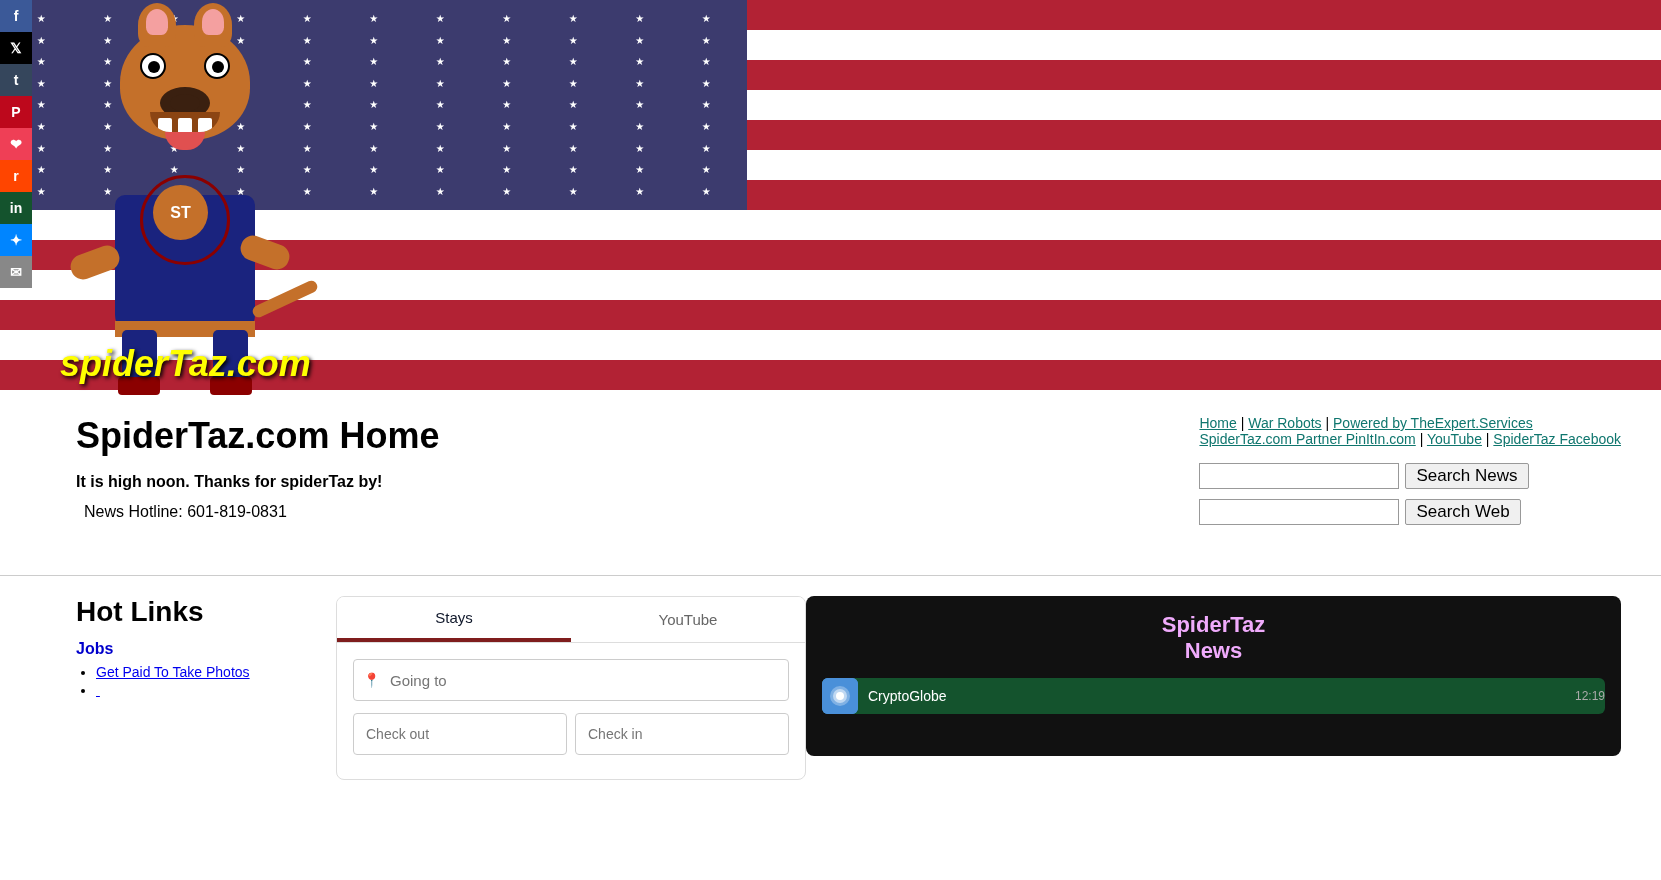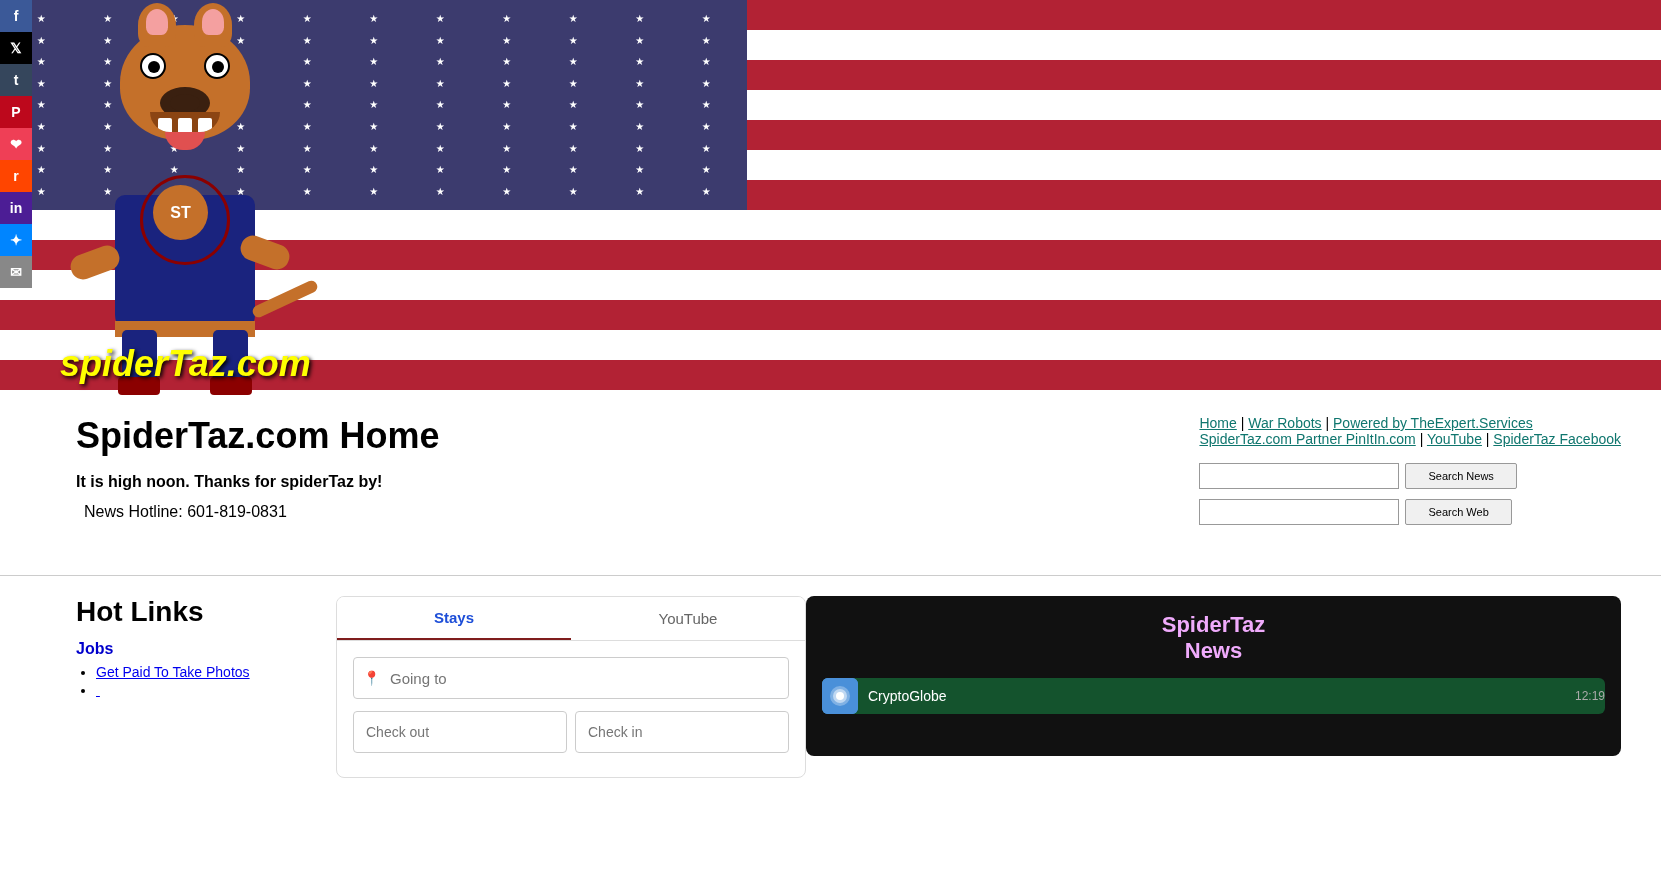--- a/index.html
+++ b/index.html
@@ -25,21 +25,21 @@
       font-weight: bold;
       cursor: pointer;
       text-decoration: none;
     }
     .social-btn.facebook { background: #3b5998; }
     .social-btn.twitter { background: #000; }
     .social-btn.tumblr { background: #35465c; }
     .social-btn.pinterest { background: #bd081c; }
     .social-btn.pocket { background: #ef3f56; }
     .social-btn.reddit { background: #ff4500; }
-    .social-btn.linkedin { background: #4c1d95; }
+    .social-btn.linkedin { background: #14532d; }
     .social-btn.bluesky { background: #0085ff; }
     .social-btn.email { background: #888; }
 
     
     .hero {
       width: 100%;
       height: 395px;
       background: linear-gradient(135deg, #1a237e 0%, #8b0000 40%, #fff 60%, #8b0000 80%, #fff 100%);
       position: relative;
       overflow: hidden;
@@ -151,22 +151,22 @@
     }
     .search-input {
       width: 200px;
       height: 26px;
       border: 1px solid #999;
       padding: 2px 4px;
       font-size: 13px;
     }
     .search-btn {
       height: 26px;
-      padding: 0 22px;
-      font-size: 11px;
+      padding: 0 10px;
+      font-size: 17px;
       background: #f0f0f0;
       border: 1px solid #999;
       cursor: pointer;
       border-radius: 2px;
     }
 
     
     .divider {
       border: none;
       border-top: 1px solid #ccc;
@@ -224,23 +224,23 @@
     .booking-tab {
       flex: 1;
       padding: 12px;
       text-align: center;
       font-size: 15px;
       cursor: pointer;
       background: #fff;
       border: none;
     }
     .booking-tab.active {
-      border-bottom: 2px solid #7f1d1d;
-      color: #1d4ed8;
-      font-weight: 700;
+      border-bottom: 4px solid #7f1d1d;
+      color: #0f172a;
+      font-weight: 400;
     }
     .booking-tab.inactive {
       color: #666;
     }
     .booking-body {
       padding: 16px;
     }
     .going-to-input {
       width: 100%;
       height: 42px;

